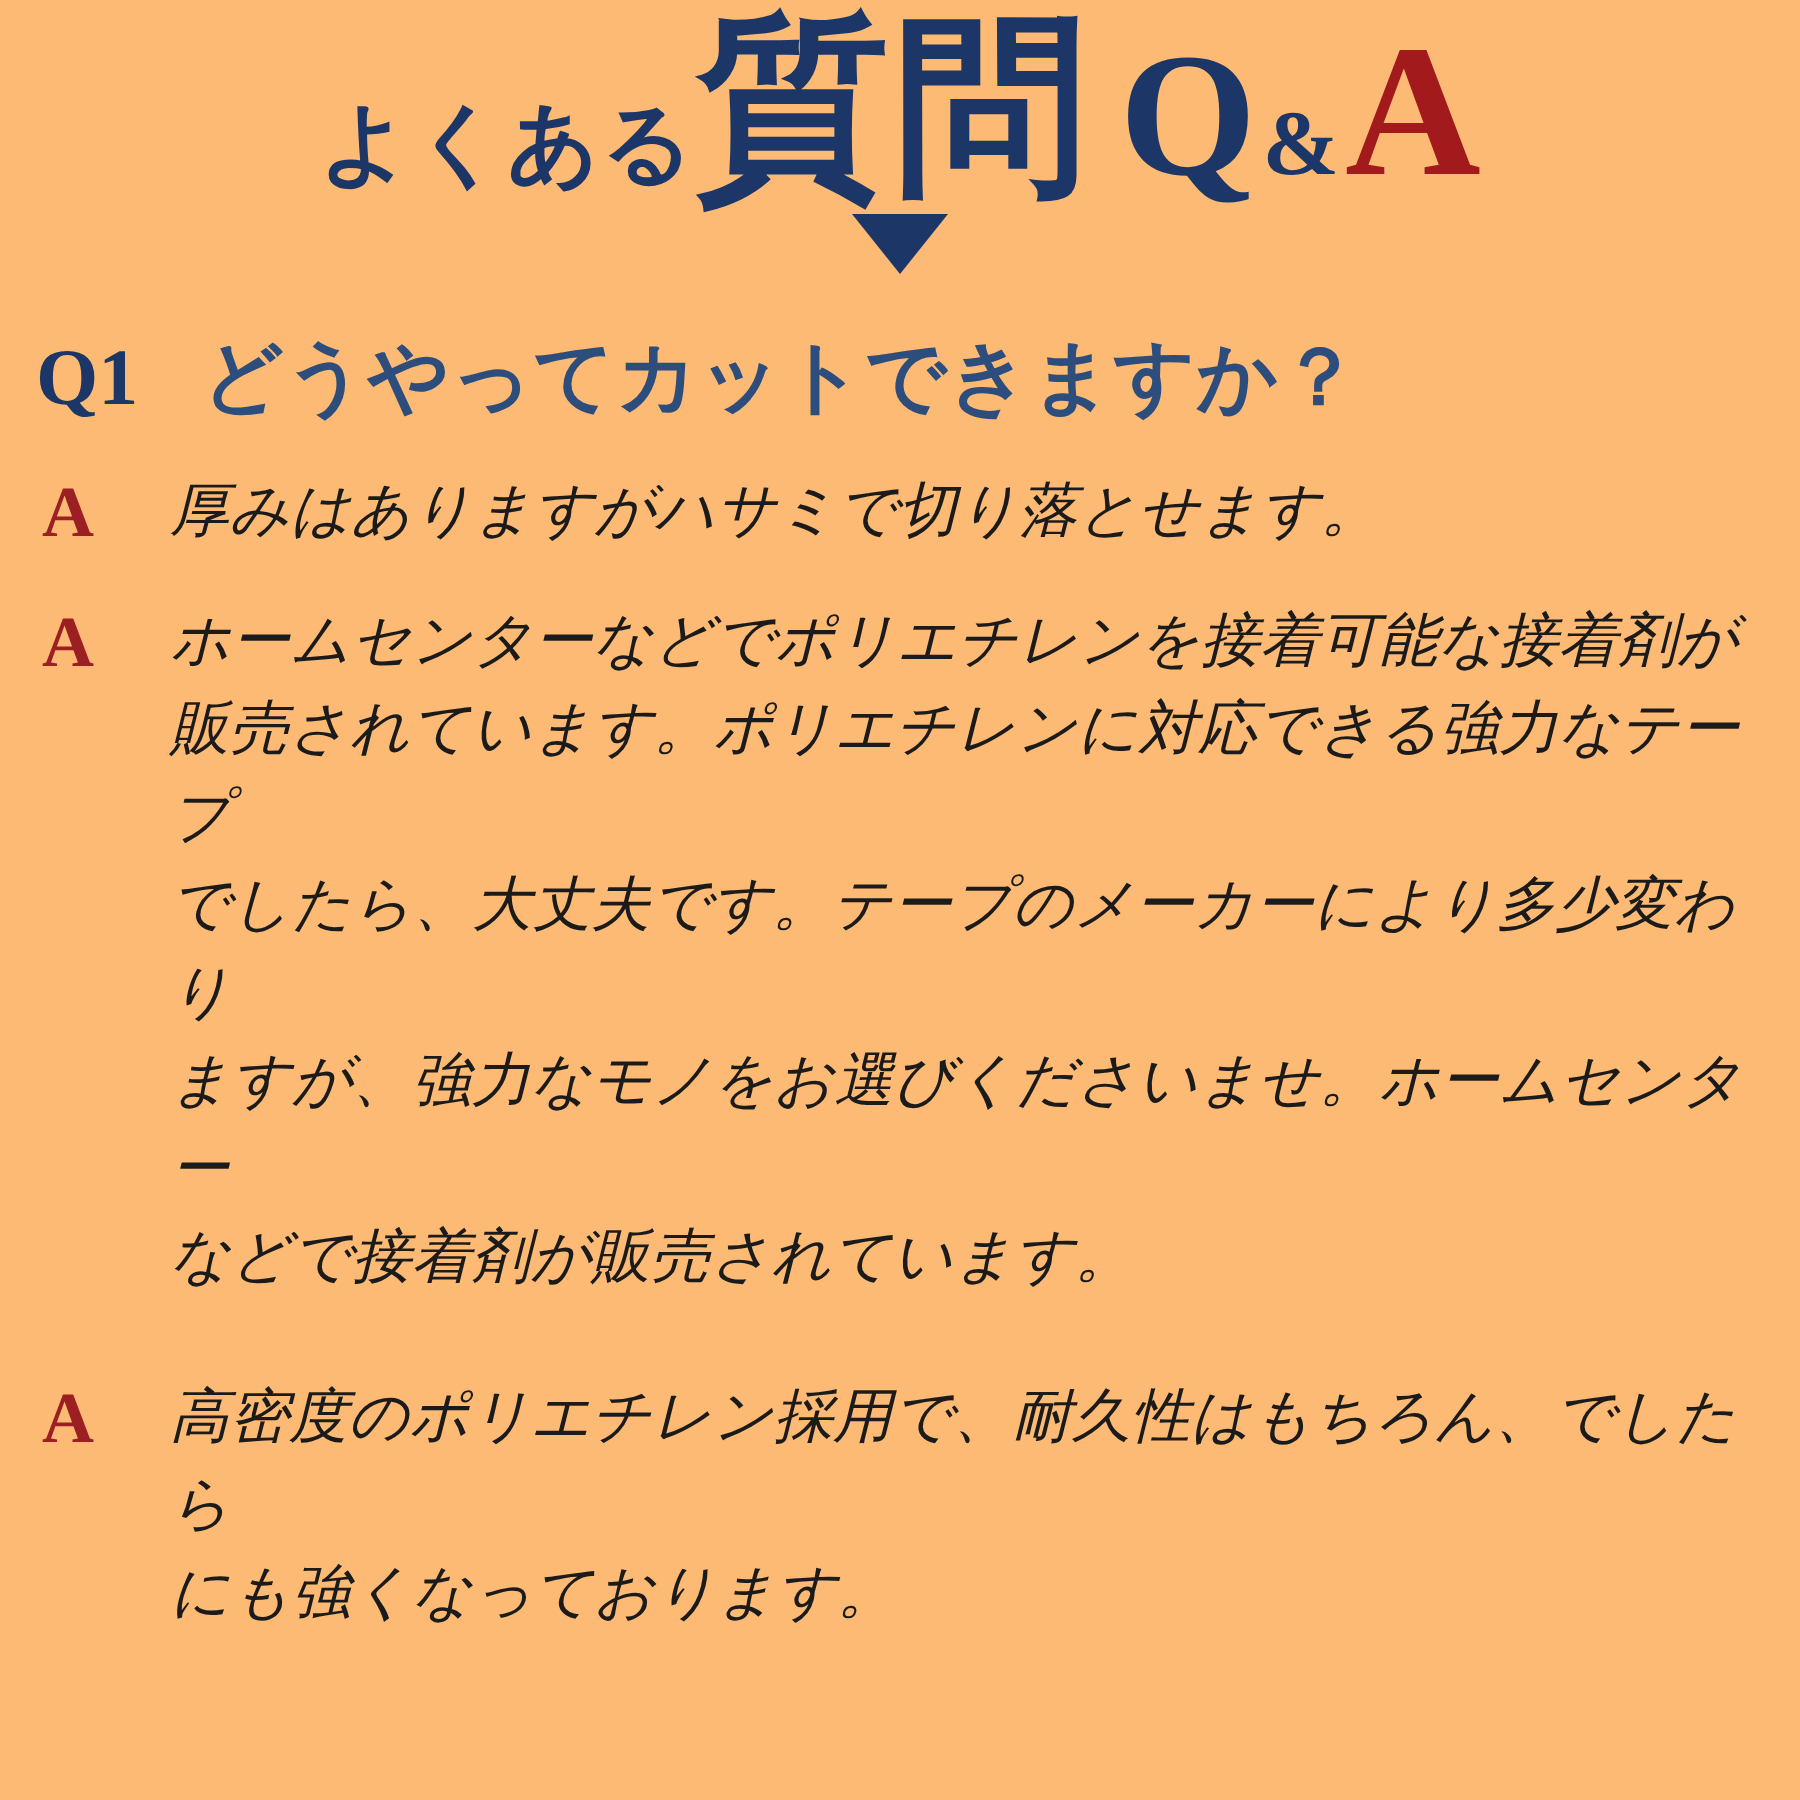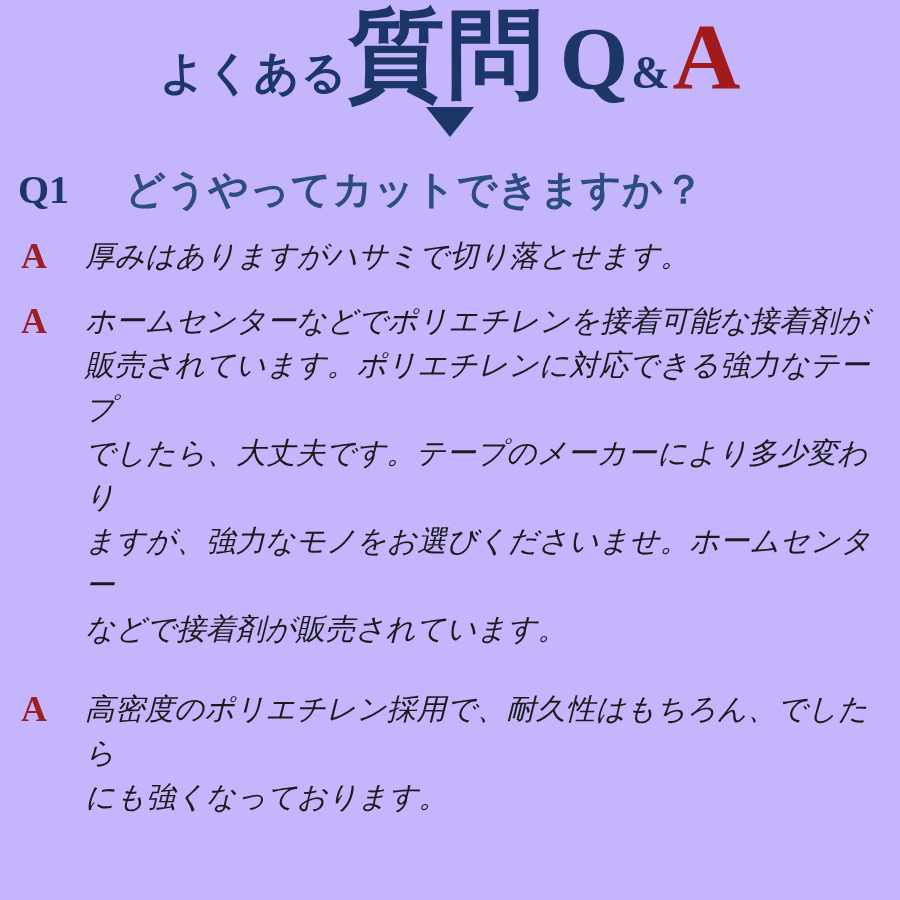--- a/index.html
+++ b/index.html
@@ -12,40 +12,40 @@
     height: 900px;
     overflow: hidden;
     font-family: "Liberation Sans", sans-serif;
     color: #1b1b1b;
   }
   .page {
     width: 900px;
     height: 900px;
     box-sizing: border-box;
     padding: 4px 14px 0 14px;
-    background: #c4b5fd;
+    background: #fdba74;
   }
 
   
   .qa-header {
     display: flex;
     justify-content: center;
     align-items: baseline;
     white-space: nowrap;
     line-height: 1;
     margin-top: 2px;
   }
   .h-prefix {
     font-size: 45px;
     color: #1c3667;
     font-weight: 600;
     letter-spacing: 1px;
   }
   .h-title {
-    font-family: Liberation Sans, sans-serif;
+    font-family: Liberation Serif, serif;
     font-size: 97px;
     font-weight: 700;
     color: #1c3667;
     letter-spacing: 2px;
   }
   .h-q {
     font-family: "Liberation Serif", serif;
     font-size: 88px;
     font-weight: 700;
     color: #1c3667;
@@ -79,21 +79,20 @@
   }
   .faq-q2 { margin-bottom: 36px; }
   .faq-q3 { margin-bottom: 24px; }
   .row {
     display: grid;
     grid-template-columns: 71px 1fr;
     align-items: baseline;
   }
   .qhead {
     margin-bottom: 5px;
-    gap: 24px;
   }
   .qlabel {
     font-family: "Liberation Serif", serif;
     font-size: 40px;
     font-weight: 700;
     color: #1c3667;
     padding-left: 4px;
     line-height: 1.15;
   }
   .qtext {

